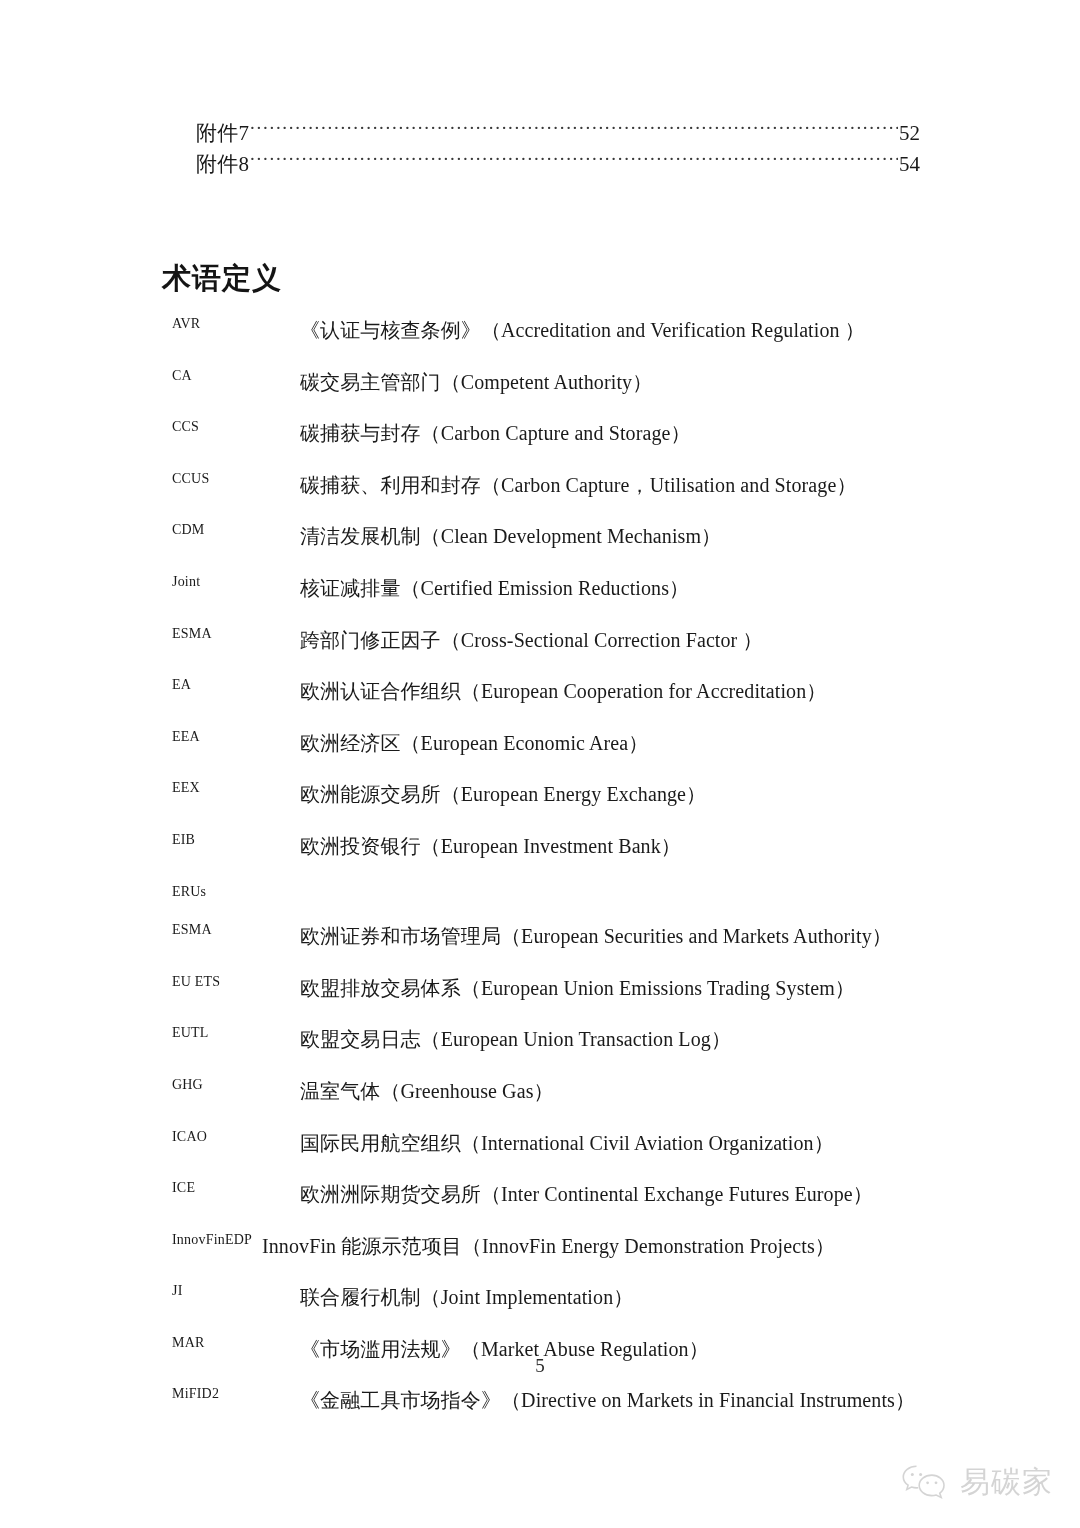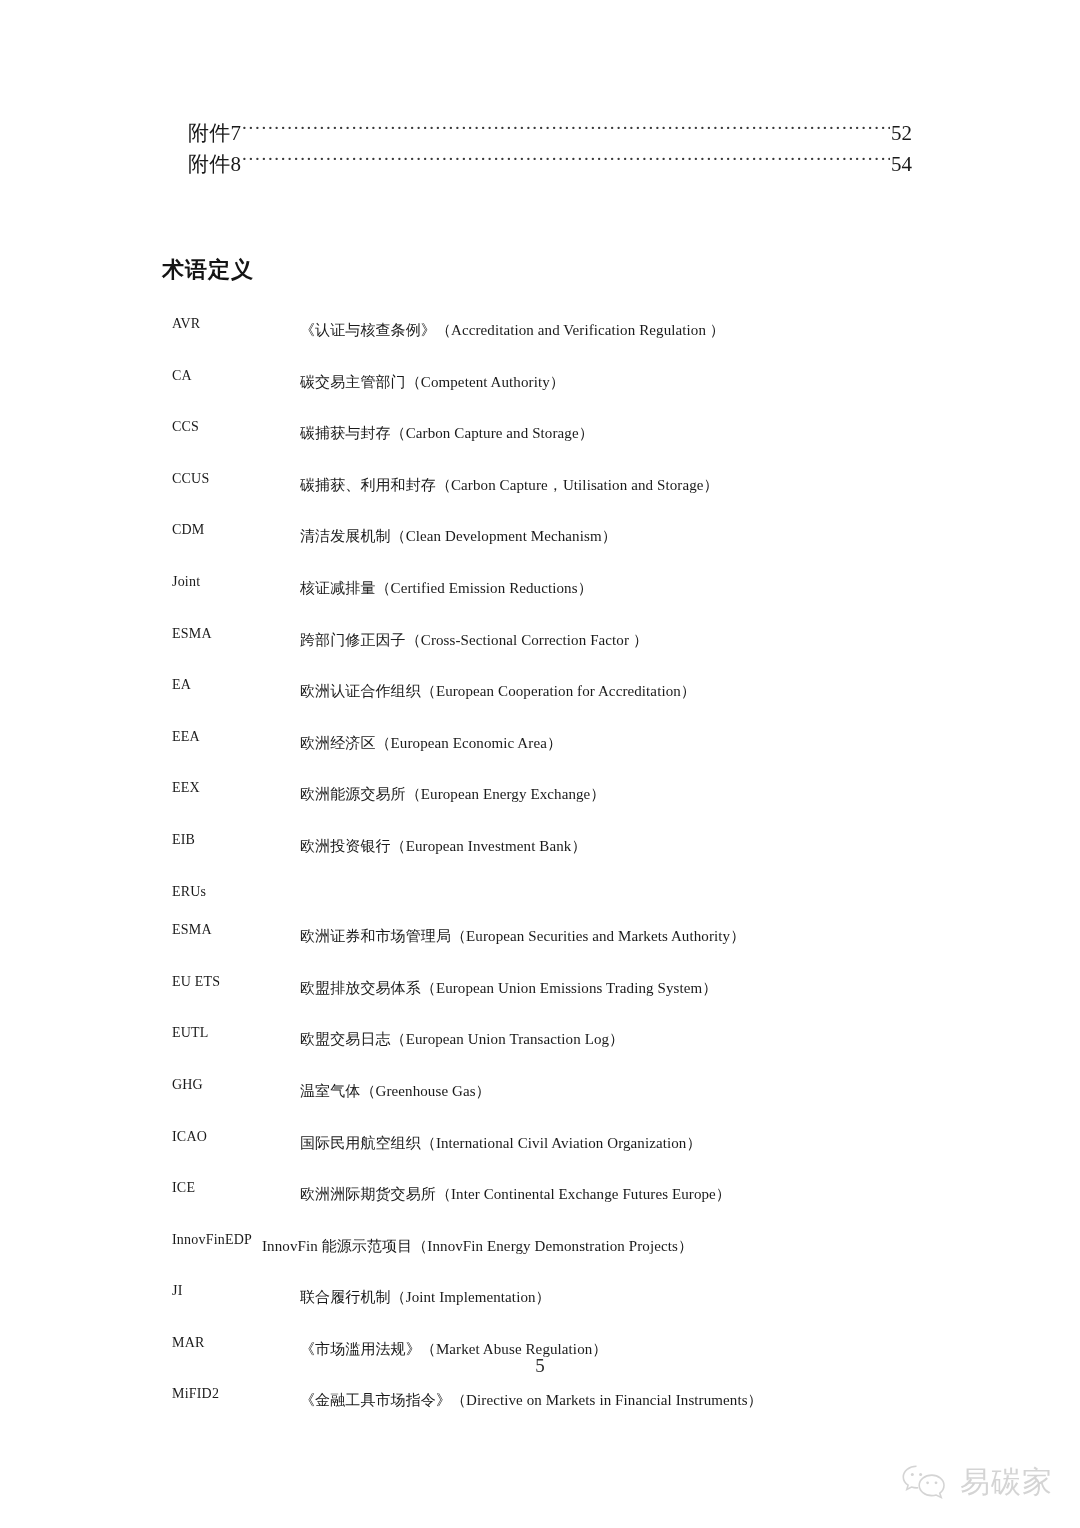--- a/index.html
+++ b/index.html
@@ -12,21 +12,21 @@
     height: 1528px;
     position: relative;
     font-family: "Liberation Serif", "DejaVu Serif", serif;
     color: #1a1a1a;
     overflow: hidden;
   }
 
   
   .toc-block {
     position: absolute;
-    left: 188px;
+    left: 196px;
     top: 118px;
     width: 724px;
   }
   .toc-row {
     display: flex;
     align-items: baseline;
     font-size: 21px;
     line-height: 31px;
     white-space: nowrap;
   }
@@ -50,21 +50,21 @@
   }
   .toc-page { flex: 0 0 auto; font-size: 21px; }
 
   
   .section-heading {
     position: absolute;
     left: 162px;
     top: 240px;
     font-family: Liberation Mono, monospace;
     font-weight: bold;
-    font-size: 22px;
+    font-size: 29px;
     letter-spacing: 1px;
     color: #141414;
   }
 
   
   .glossary {
     position: absolute;
     left: 172px;
     top: 311px;
     width: 790px;
@@ -78,21 +78,21 @@
     flex: 0 0 auto;
     width: 128px;
     font-size: 14px;
     line-height: 26px;
     letter-spacing: 0.2px;
     white-space: nowrap;
   }
   .g-term.wide { width: 128px; }
   .g-def {
     flex: 1 1 auto;
-    font-size: 15px;
+    font-size: 20px;
     line-height: 39px;
     letter-spacing: 0.1px;
   }
   .g-def-line2 {
     display: block;
   }
   
   .g-row.overflow .g-term { width: auto; margin-right: 10px; }
 
   

